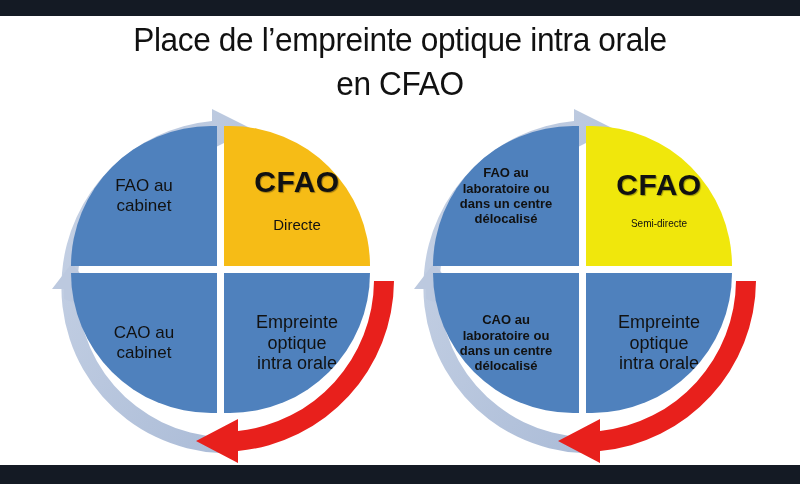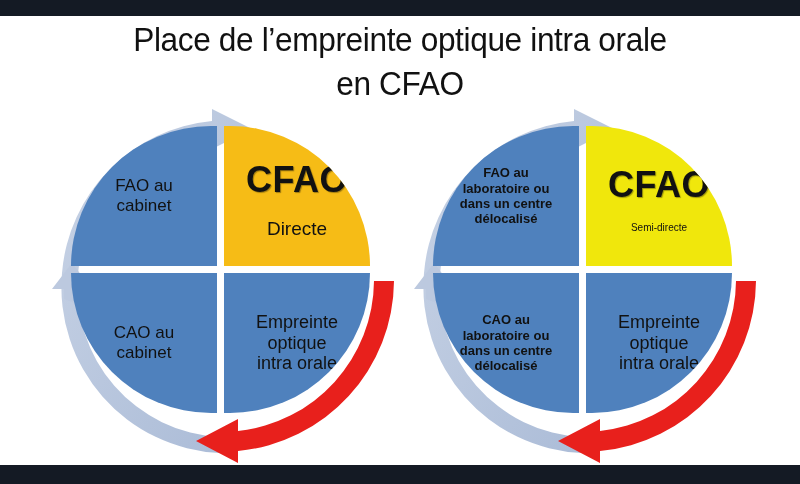--- a/index.html
+++ b/index.html
@@ -82,29 +82,29 @@
   
   .left .q-tl .q-label,
   .left .q-bl .q-label { font-size: 17px; line-height: 1.18; }
   .left .q-br .q-label { font-size: 18px; line-height: 1.15; }
 
   .right .q-tl .q-label,
   .right .q-bl .q-label { font-size: 13px; line-height: 1.18; font-weight: 600; }
   .right .q-br .q-label { font-size: 18px; line-height: 1.15; }
 
   .cfao {
-    font-size: 36px;
+    font-size: 30px;
     font-weight: 700;
     letter-spacing: 0.5px;
     text-shadow: 1px 1px 1px rgba(0,0,0,0.35);
   }
   .left  .cfao { margin-top: 6px; }
   .right .cfao { margin-top: 4px; }
   .sub {
-    font-size: 19px;
+    font-size: 15px;
     font-weight: 400;
     margin-top: 17px;
   }
   .right .sub { font-size: 10px; margin-top: 16px; }
 </style>
 </head>
 <body>
 
 <div id="slide">
 

